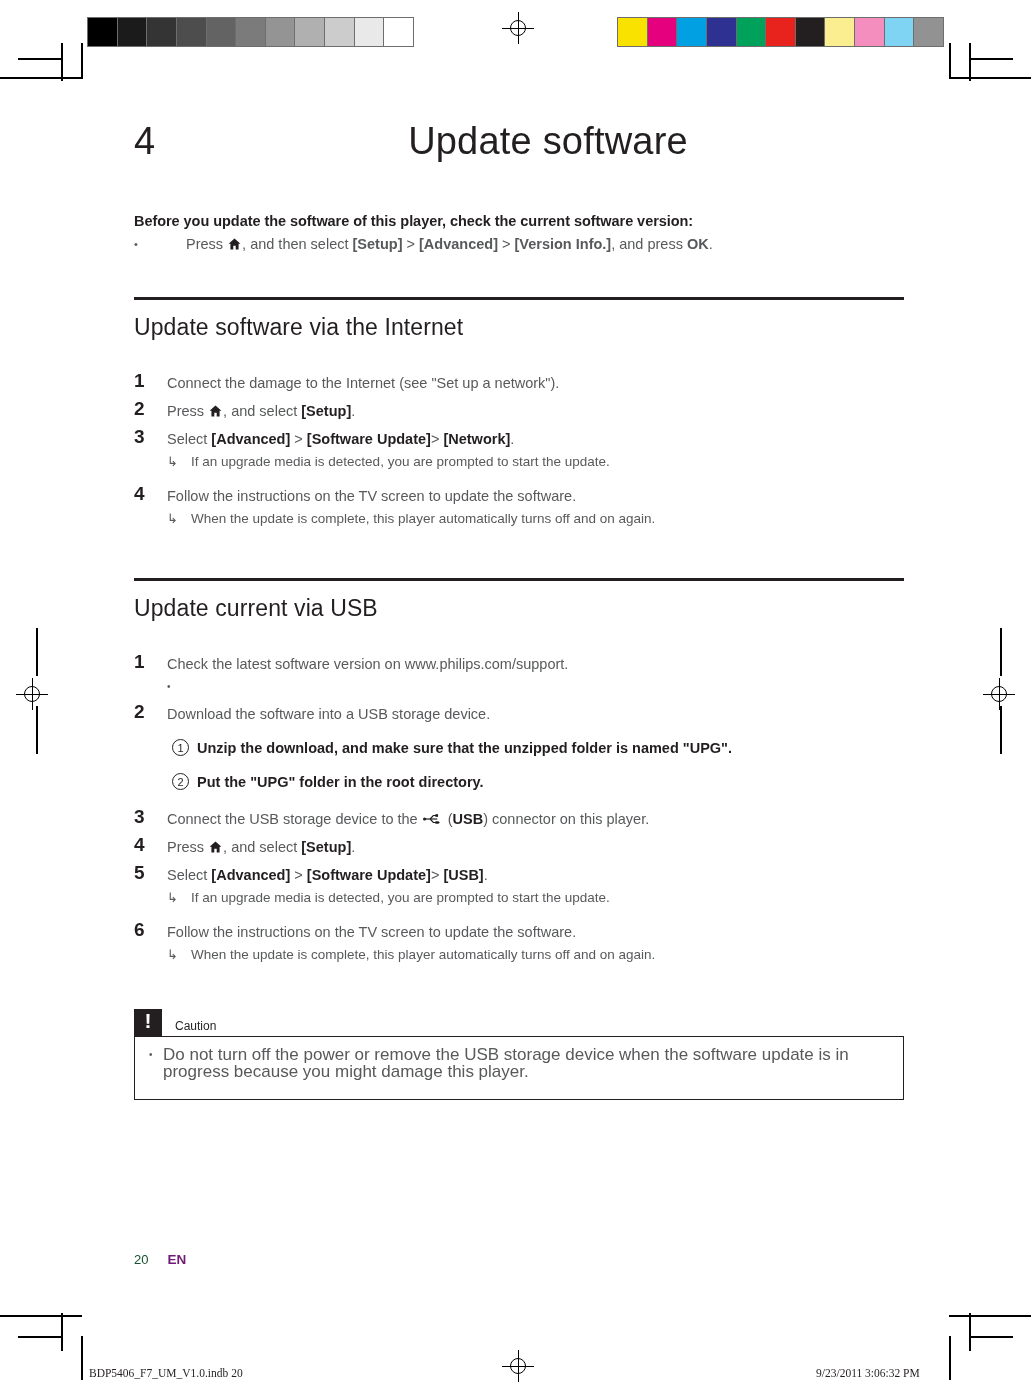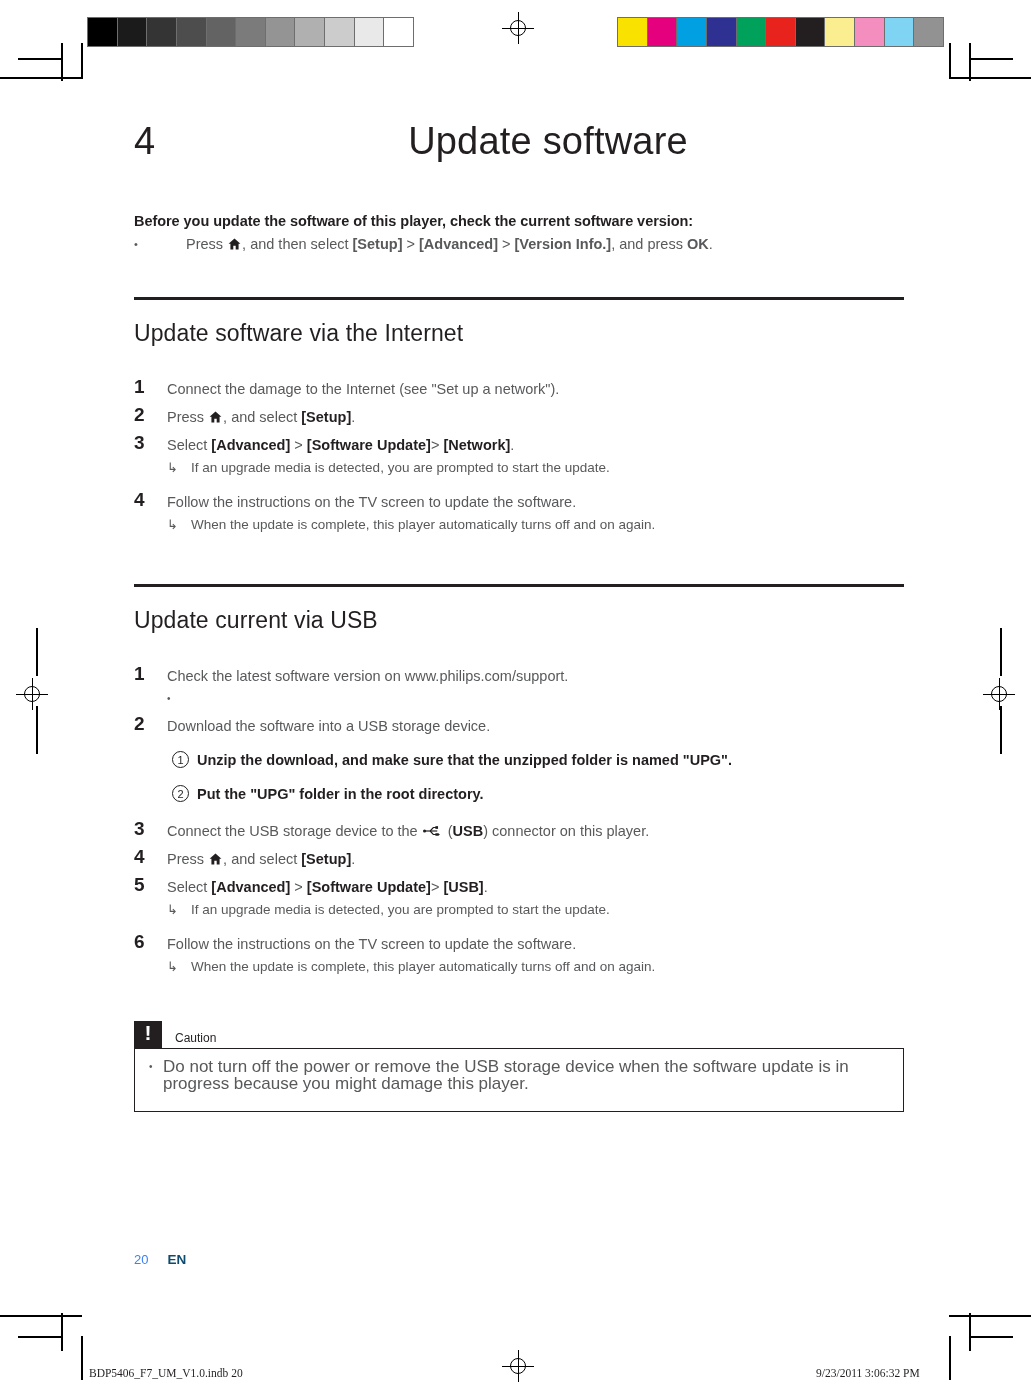--- a/index.html
+++ b/index.html
@@ -100,21 +100,21 @@
     line-height: 20px;
     color: #58595b;
   }
   .bullet-row .txt { flex: 1; line-height: 20px; }
 
   h2.section {
     font-size: 23px;
     font-weight: 400;
     color: #231f20;
     border-top: 3.2px solid #231f20;
-    padding-top: 20px;
+    padding-top: 14px;
     margin: 43px 0 28px 0;
     letter-spacing: 0.1px;
   }
   h2.section.second { margin-top: 49px; }
 
   ol.steps {
     list-style: none;
     margin: 0;
     padding: 0;
   }
@@ -231,27 +231,27 @@
   
   .pg-footer {
     position: absolute;
     left: 134px;
     top: 1252px;
     display: flex;
     align-items: baseline;
   }
   .pg-footer .pnum {
     font-size: 13px;
-    color: #3b82f6;
+    color: #14532d;
     margin-right: 19px;
   }
   .pg-footer .lang {
     font-size: 13.5px;
     font-weight: bold;
-    color: #0c4a6e;
+    color: #701a75;
   }
 
   
   .slug {
     position: absolute;
     font-family: "Liberation Serif", serif;
     font-size: 11.5px;
     color: #231f20;
     top: 1367px;
   }

